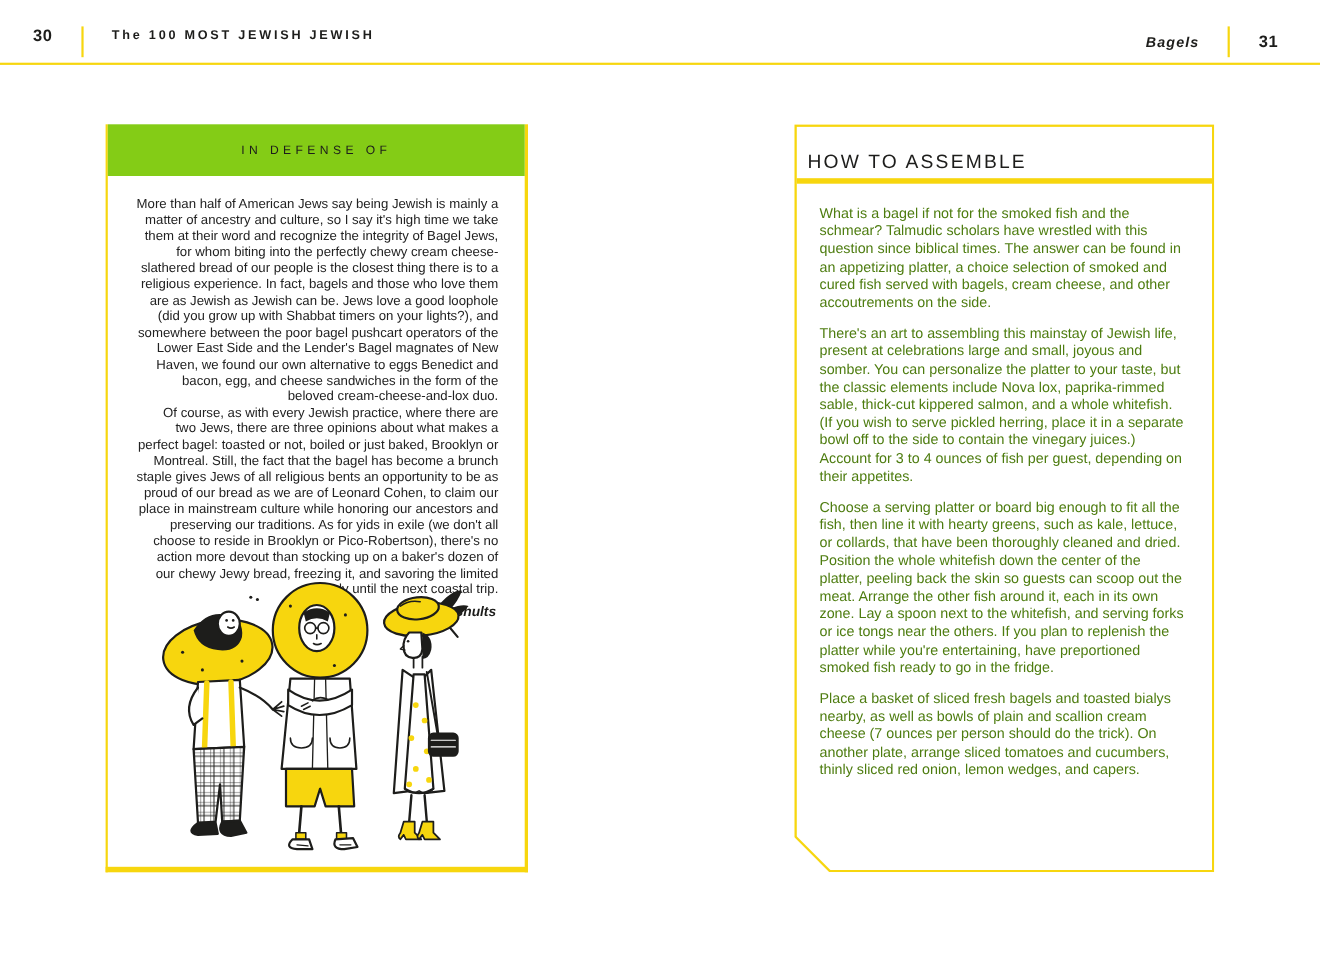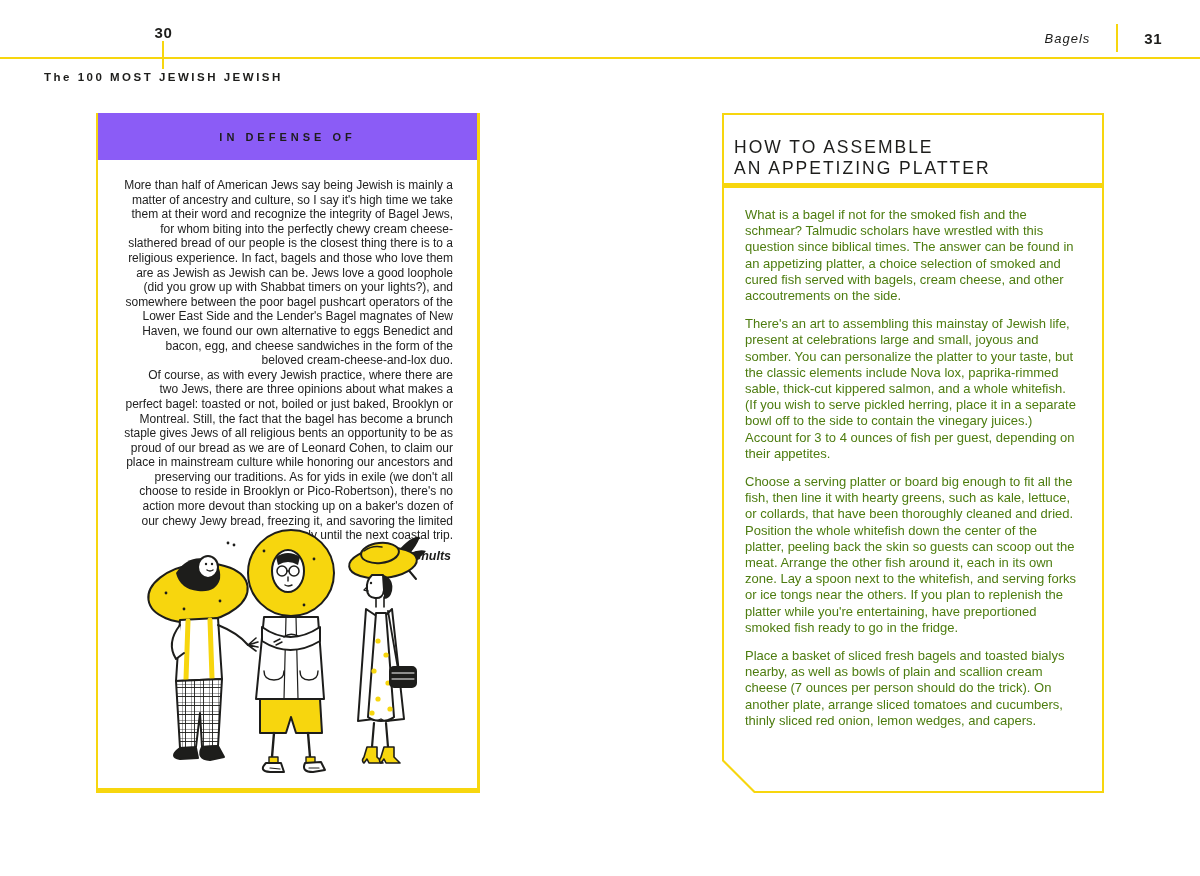--- a/index.html
+++ b/index.html
@@ -9,39 +9,39 @@
     color: #1d1d1b;
     position: relative;
     overflow: hidden;
   }
 
   
   .running-head {
     position: absolute; top: 0; left: 0; width: 1200px; height: 59px;
     border-bottom: 2px solid #f7d60e;
   }
-  .rh-left { position: absolute; left: 44px; top: 24px; display: flex; align-items: center; flex-direction: column; }
+  .rh-left { position: absolute; left: 30px; top: 24px; display: flex; align-items: flex-start; }
   .rh-right { position: absolute; right: 38px; top: 24px; display: flex; align-items: center; }
   .page-num { font-weight: bold; font-size: 15px; letter-spacing: 0.5px; }
   .rh-divider { width: 2px; height: 28px; background: #f7d60e; margin: 0 26px; }
   .book-title { font-weight: bold; font-size: 11.5px; letter-spacing: 2.5px; padding-top: 2px; }
-  .chapter-title { font-weight: normal; font-style: italic; font-size: 13px; letter-spacing: 1px; }
+  .chapter-title { font-weight: bold; font-style: italic; font-size: 13px; letter-spacing: 1px; }
 
   
   .essay-box {
     position: absolute; left: 96px; top: 113px; width: 384px; height: 680px;
     background: #fff;
     border-left: 2px solid #f7d60e;
     border-right: 3px solid #f7d60e;
     border-bottom: 5px solid #f7d60e;
   }
   .essay-kicker {
-    height: 47px; background: #8b5cf6;
+    height: 47px; background: #84cc16;
     display: flex; align-items: center; justify-content: center;
-    font-weight: bold; font-size: 11px; letter-spacing: 4px; color: #1d1d1b;
+    font-weight: normal; font-size: 11px; letter-spacing: 4px; color: #1d1d1b;
   }
   .essay-body {
     padding: 18px 24px 0 25px;
     font-size: 12px; line-height: 14.6px; color: #222;
     text-align: right;
   }
   .essay-body p + p { margin-top: 0; }
   .essay-body p.indent { text-indent: 17px; }
   .essay-byline {
     padding: 6px 26px 0 0;
@@ -221,21 +221,20 @@
         </g>
       </g>
     </svg>
   </div>
 </div>
 
 <div class="howto-outer">
   <div class="howto-inner">
     <div class="howto-title">
       <div>HOW TO ASSEMBLE</div>
-      <div>AN APPETIZING PLATTER</div>
     </div>
     <div class="howto-rule"></div>
     <div class="howto-body">
       <p>What is a bagel if not for the smoked fish and the schmear? Talmudic scholars have wrestled with this question since biblical times. The answer can be found in an appetizing platter, a choice selection of smoked and cured fish served with bagels, cream cheese, and other accoutrements on the side.</p>
       <p>There's an art to assembling this mainstay of Jewish life, present at celebrations large and small, joyous and somber. You can personalize the platter to your taste, but the classic elements include Nova lox, paprika-rimmed sable, thick-cut kippered salmon, and a whole whitefish. (If you wish to serve pickled herring, place it in a separate bowl off to the side to contain the vinegary juices.) Account for 3 to 4 ounces of fish per guest, depending on their appetites.</p>
       <p>Choose a serving platter or board big enough to fit all the fish, then line it with hearty greens, such as kale, lettuce, or collards, that have been thoroughly cleaned and dried. Position the whole whitefish down the center of the platter, peeling back the skin so guests can scoop out the meat. Arrange the other fish around it, each in its own zone. Lay a spoon next to the whitefish, and serving forks or ice tongs near the others. If you plan to replenish the platter while you're entertaining, have preportioned smoked fish ready to go in the fridge.</p>
       <p>Place a basket of sliced fresh bagels and toasted bialys nearby, as well as bowls of plain and scallion cream cheese (7 ounces per person should do the trick). On another plate, arrange sliced tomatoes and cucumbers, thinly sliced red onion, lemon wedges, and capers.</p>
     </div>
   </div>
 </div>

